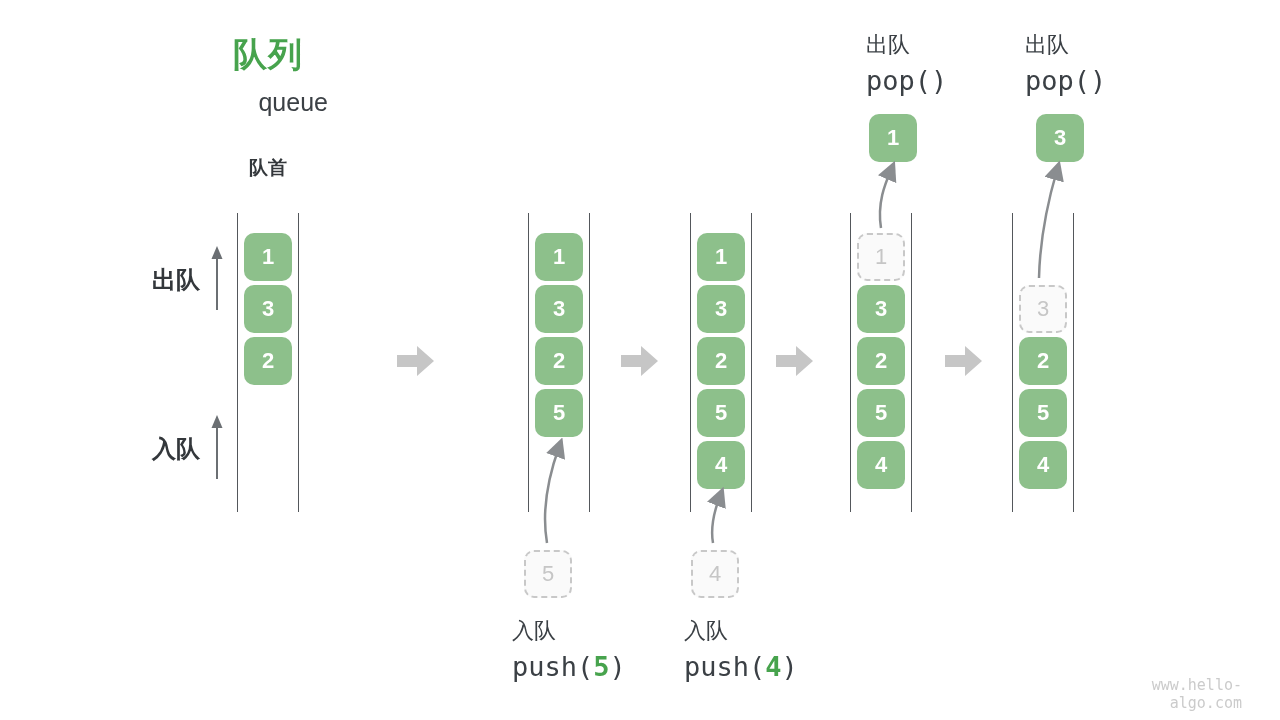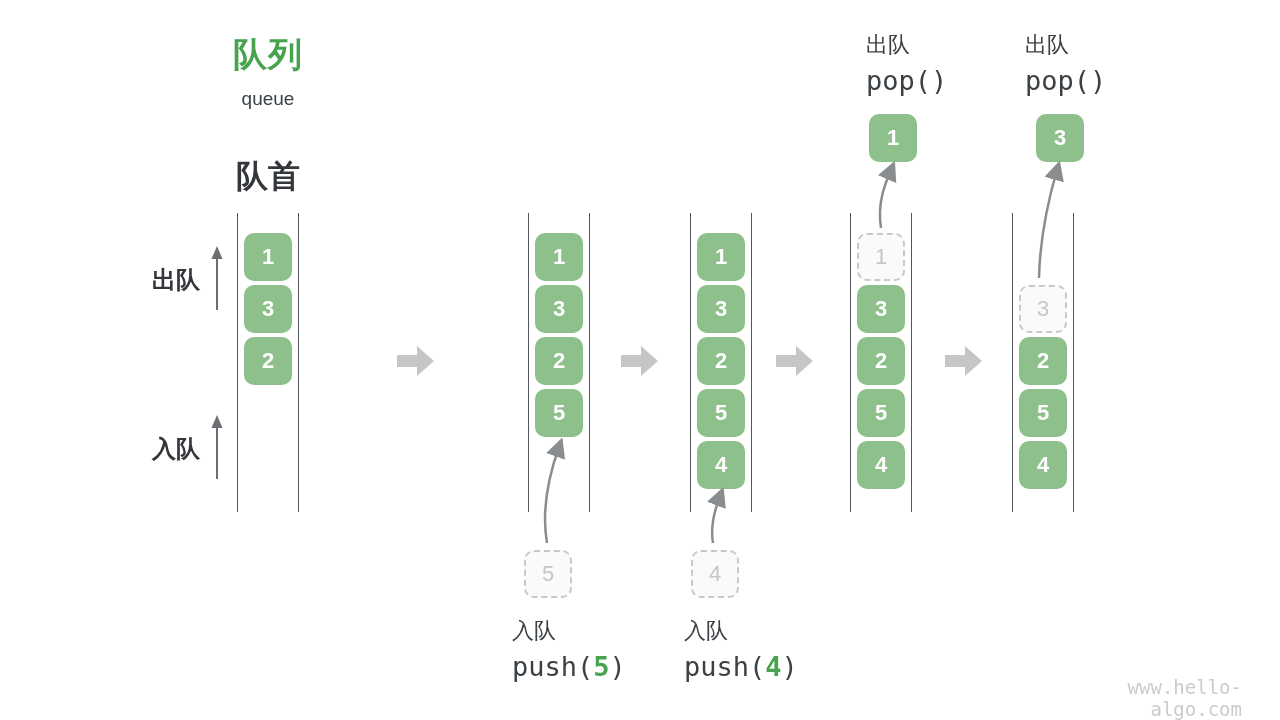--- a/index.html
+++ b/index.html
@@ -4,22 +4,22 @@
 <style>
   * { margin:0; padding:0; box-sizing:border-box; }
   html,body { width:1280px; height:720px; background:#fff; }
   body { font-family:"Liberation Sans", sans-serif; color:#3B4045; }
   .canvas { position:relative; width:1280px; height:720px; background:#fff; overflow:hidden; }
   .abs { position:absolute; }
 
   
   .title-wrap { left:208px; top:32px; width:120px; text-align:center; }
   .title-zh { font-size:34px; font-weight:bold; color:#47A34D; letter-spacing:1px; }
-  .title-en { font-size:19px; color:#3B4045; margin-top:10px; }
-  .pos-label { left:208px; width:120px; text-align:center; font-size:32px; font-weight:bold; color:#33373B; }
+  .title-en { font-size:25px; color:#3B4045; margin-top:10px;text-align:right; }
+  .pos-label { left:208px; width:120px; text-align:center; font-size:19px; font-weight:bold; color:#33373B; }
   .side-op { font-size:24px; font-weight:bold; color:#33373B; }
 
   
   .column { position:absolute; top:213px; width:62px; height:299px;
             border-left:1.5px solid #53575B; border-right:1.5px solid #53575B; }
   .cell { position:absolute; left:50%; transform:translateX(-50%);
           width:48px; height:48px; border-radius:10px;
           background:#8DC08B; color:#fff; font-weight:bold; font-size:22px;
           display:flex; align-items:center; justify-content:center; }
   .s0{top:20px} .s1{top:72px} .s2{top:124px} .s3{top:176px} .s4{top:228px}
@@ -29,21 +29,21 @@
           display:flex; align-items:center; justify-content:center; }
   .float-cell.ghost { background:#FAFAFA; color:#C6C6C6; font-weight:normal; }
 
   
   .op-group { line-height:1; }
   .op-name { font-size:22px; color:#3B4045; }
   .op-code { font-family:"DejaVu Sans Mono", monospace; font-size:27px; color:#3B4045; margin-top:11px; }
   .arg-green { color:#47A34D; font-weight:bold; }
 
   .watermark { left:1080px; top:676px; width:162px; text-align:right;
-               font-family:"DejaVu Sans Mono", monospace; font-size:19px; color:#CBCBCB; }
+               font-family:"DejaVu Sans Mono", monospace; font-size:15px; color:#CBCBCB; }
 </style>
 </head>
 <body>
 
 <div class="canvas">
 
   <div class="abs title-wrap">
     <div class="title-zh">队列</div>
     <div class="title-en">queue</div>
   </div>

